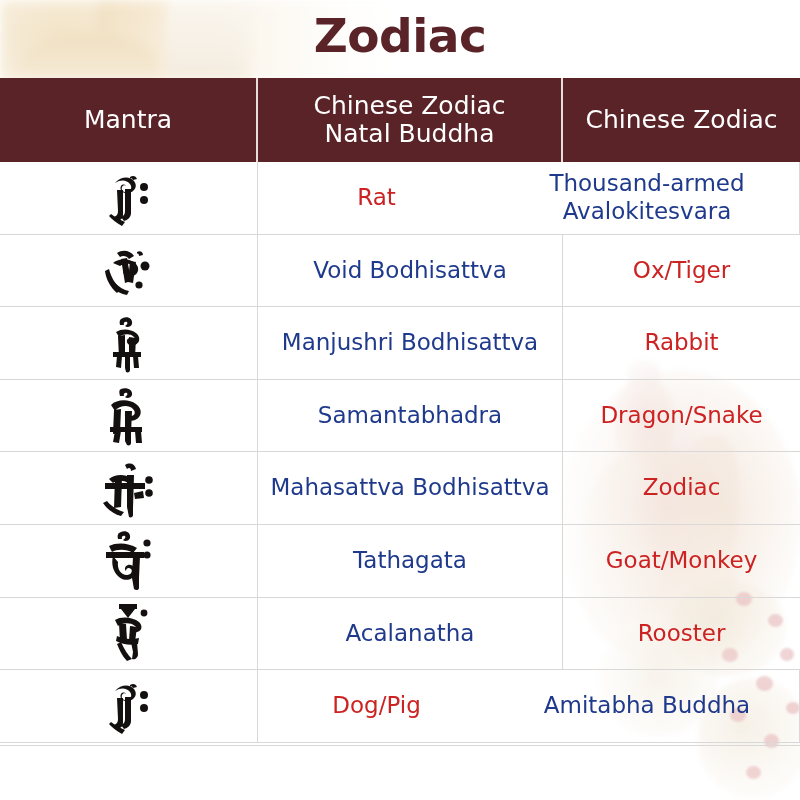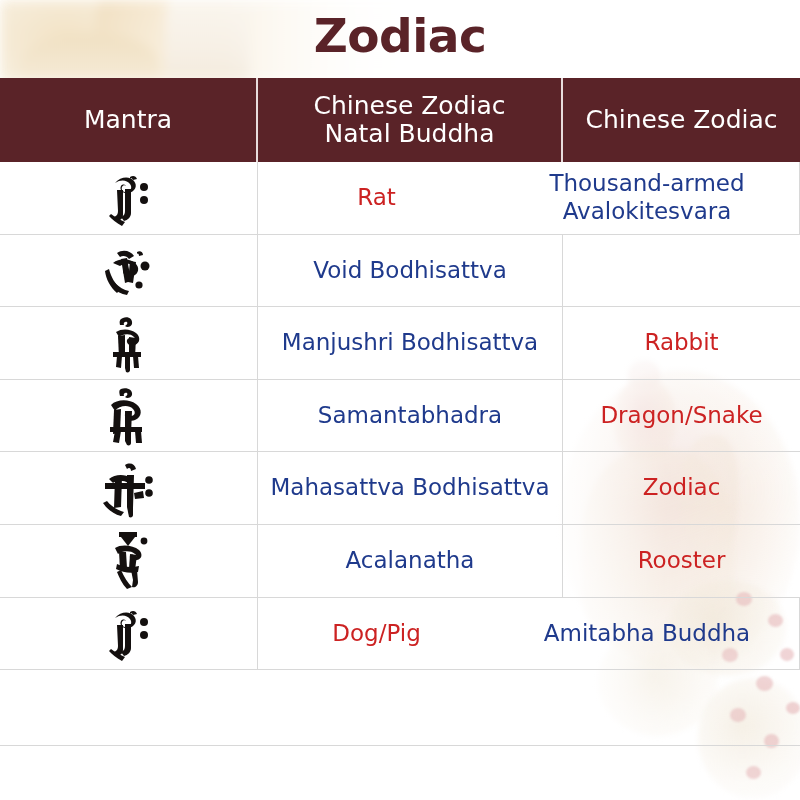--- a/index.html
+++ b/index.html
@@ -325,20 +325,23 @@
               <path d="M40 13 C43 11 46 13 46 16 L42 17 C42 15 41 14 40 15 Z"></path>
               <circle cx="48" cy="27" r="4.5"></circle>
               <circle cx="42" cy="46" r="3.6"></circle>
             </g>
           </svg>
         </span>
       </div>
       <div class="cell c2">
         <span>Void Bodhisattva</span>
       </div>
+      <div class="cell c3">
+        <span>Ox/Tiger</span>
+      </div>
     </div>
 
     <div class="row data-row">
       <div class="cell c1">
         <span class="glyph">
           <svg viewBox="0 0 64 62">
             <g fill="#14100f">
               <path d="M26 6 C31 4 36 7 35 12 C34 15 30 16 28 14 C30 13 31 11 30 10 C28 9 26 11 27 13 L23 13 C22 9 23 7 26 6 Z"></path>
               <path d="M19 20 C25 16 34 17 39 21 C44 25 43 31 38 33 C34 35 29 32 30 28 C31 26 33 25 35 27 C33 28 33 30 35 30 C38 30 39 27 37 25 C33 21 26 22 22 25 Z"></path>
               <path d="M21 24 L28 23 L28 44 L22 46 Z"></path>
@@ -406,20 +409,44 @@
         </span>
       </div>
       <div class="cell c2">
         <span>Mahasattva Bodhisattva</span>
       </div>
       <div class="cell c3">
         <span>Zodiac</span>
       </div>
     </div>
 
+    <div class="row data-row">
+      <div class="cell c1">
+        <span class="glyph">
+          <svg viewBox="0 0 64 62">
+            <g fill="#14100f">
+              <path d="M24 2 C29 0 34 3 33 8 C32 11 28 12 26 10 C28 9 29 7 28 6 C26 5 24 7 25 9 L21 9 C20 5 21 3 24 2 Z"></path>
+              <path d="M12 16 C20 12 32 13 40 18 L36 23 C30 19 20 19 15 22 Z"></path>
+              <path d="M9 22 L47 22 L47 28 L9 28 Z"></path>
+              <path d="M16 26 C14 34 16 42 22 47 C28 52 36 50 38 44 C40 39 36 34 31 35 C28 36 27 39 29 41 C29 38 32 37 34 39 C36 41 34 45 30 45 C24 45 20 39 21 32 Z"></path>
+              <path d="M36 26 L43 26 L42 48 L35 48 Z"></path>
+              <path d="M35 48 L42 48 L42 58 C42 60 39 61 37 59 Z"></path>
+              <circle cx="50" cy="13" r="3.6"></circle>
+              <circle cx="50" cy="25" r="3.6"></circle>
+            </g>
+          </svg>
+        </span>
+      </div>
+      <div class="cell c2">
+        <span>Tathagata</span>
+      </div>
+      <div class="cell c3">
+        <span>Goat/Monkey</span>
+      </div>
+    </div>
 
     <div class="row data-row">
       <div class="cell c1">
         <span class="glyph">
           <svg viewBox="0 0 64 62">
             <g fill="#14100f">
               <path d="M22 2 L40 2 L40 7 L22 7 Z"></path>
               <path d="M24 7 L38 7 L31 16 Z"></path>
               <path d="M18 18 C24 14 36 15 42 20 C46 24 45 29 40 30 C36 31 32 29 33 26 C34 24 36 24 37 26 C35 26 35 28 37 28 C40 28 40 25 38 24 C33 20 25 21 21 24 Z"></path>
               <path d="M22 22 L29 22 L30 38 L23 39 Z"></path>

